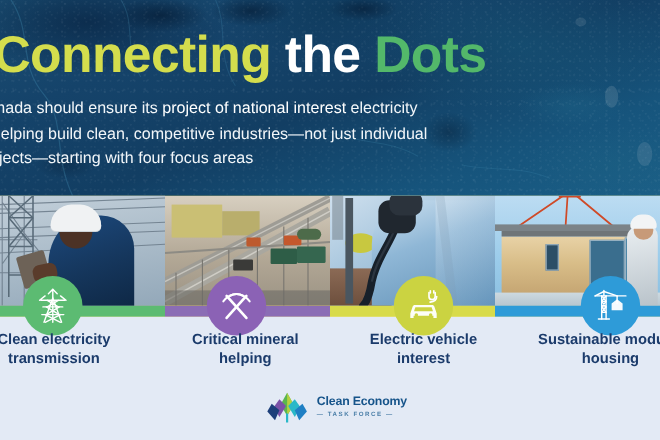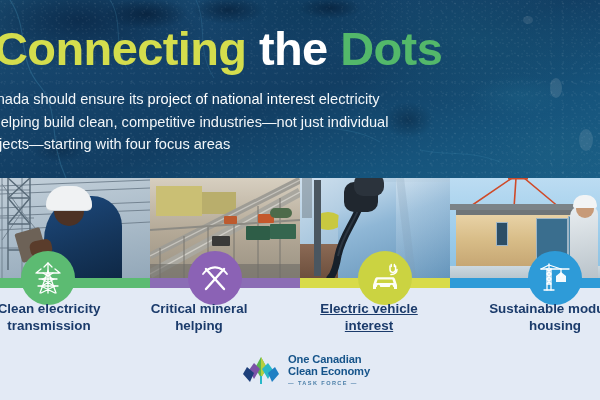--- a/index.html
+++ b/index.html
@@ -222,22 +222,22 @@
     position: absolute;
     top: 301px;
     color: #1b3b6b;
     font-size: 13.4px;
     line-height: 16.5px;
     font-weight: bold;
     text-align: center;
     white-space: nowrap;
   }
   .lb1 { left: -26px;  width: 150px; }
-  .lb2 { left: 124px;  width: 150px; }
-  .lb3 { left: 294px;  width: 150px; text-decoration: underline; }
+  .lb2 { left: 148px;  width: 150px; }
+  .lb3 { left: 310px;  width: 150px; }
   .lb4 { left: 480px;  width: 150px; }
   .label .l2 { display: block; }
 
   
   .logo {
     position: absolute;
     left: 241px; top: 352px;
     width: 140px; height: 38px;
     display: flex;
     align-items: center;
@@ -469,19 +469,18 @@
     <svg width="40" height="30" viewBox="0 0 40 30">
       <path d="M20 1 L26 12 L20 22 L14 12 Z" fill="#5ab64f"></path>
       <path d="M20 1 L26 12 L20 22 Z" fill="#b6cf3f"></path>
       <path d="M13 7 L19 13 L13 23 L8 14 Z" fill="#7b52a8"></path>
       <path d="M27 7 L21 13 L27 23 L32 14 Z" fill="#29b8c8"></path>
       <path d="M6 11 L13 17 L9 26 L2 18 Z" fill="#1d3f7a"></path>
       <path d="M34 11 L27 17 L31 26 L38 18 Z" fill="#1f7fc4"></path>
       <path d="M19 20 L21 20 L21 28 L19 28 Z" fill="#29b8c8"></path>
     </svg>
     <div class="logo-text">
-      <div class="logo-l1">One Canadian</div>
       <div class="logo-l2">Clean Economy</div>
       <div class="logo-l3">— TASK FORCE —</div>
     </div>
   </div>
 
 </div>
 
 </body></html>

